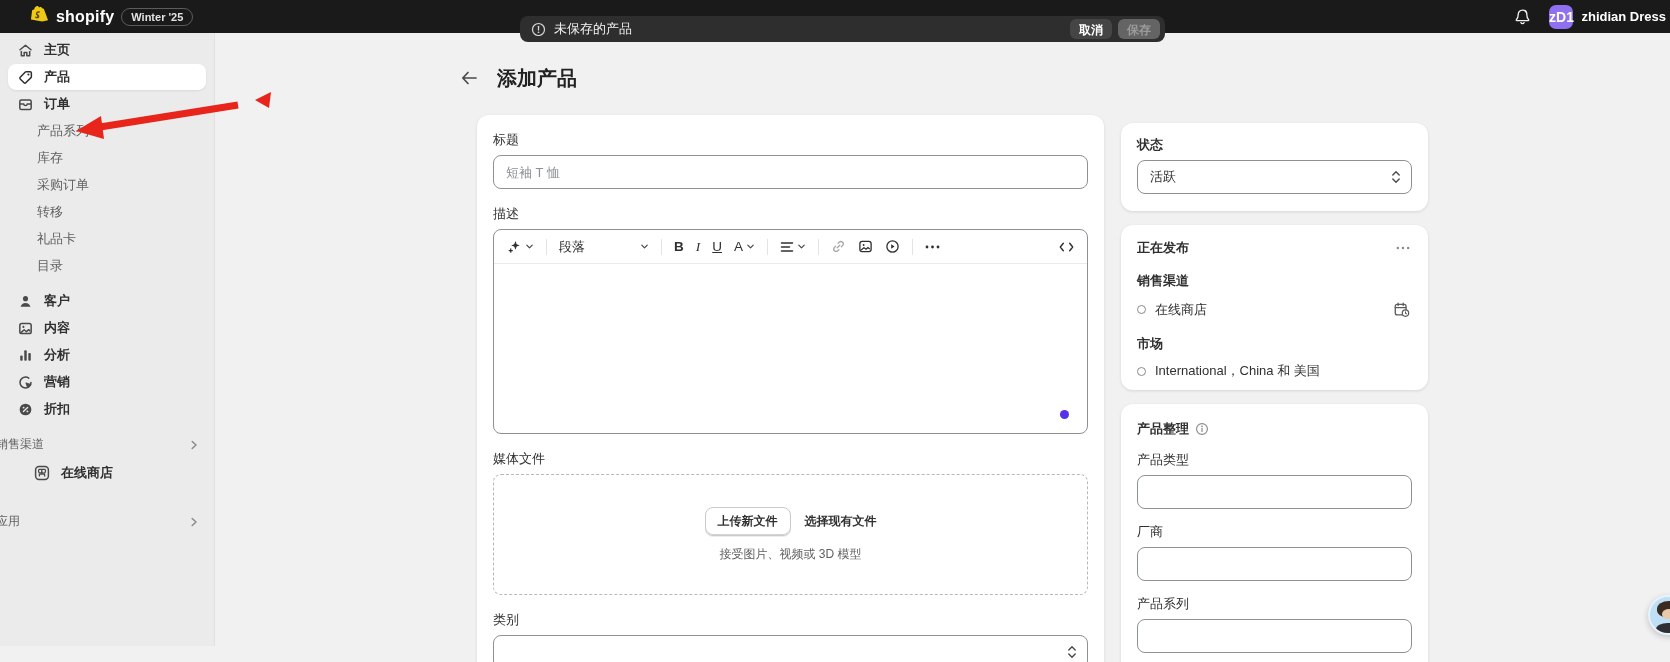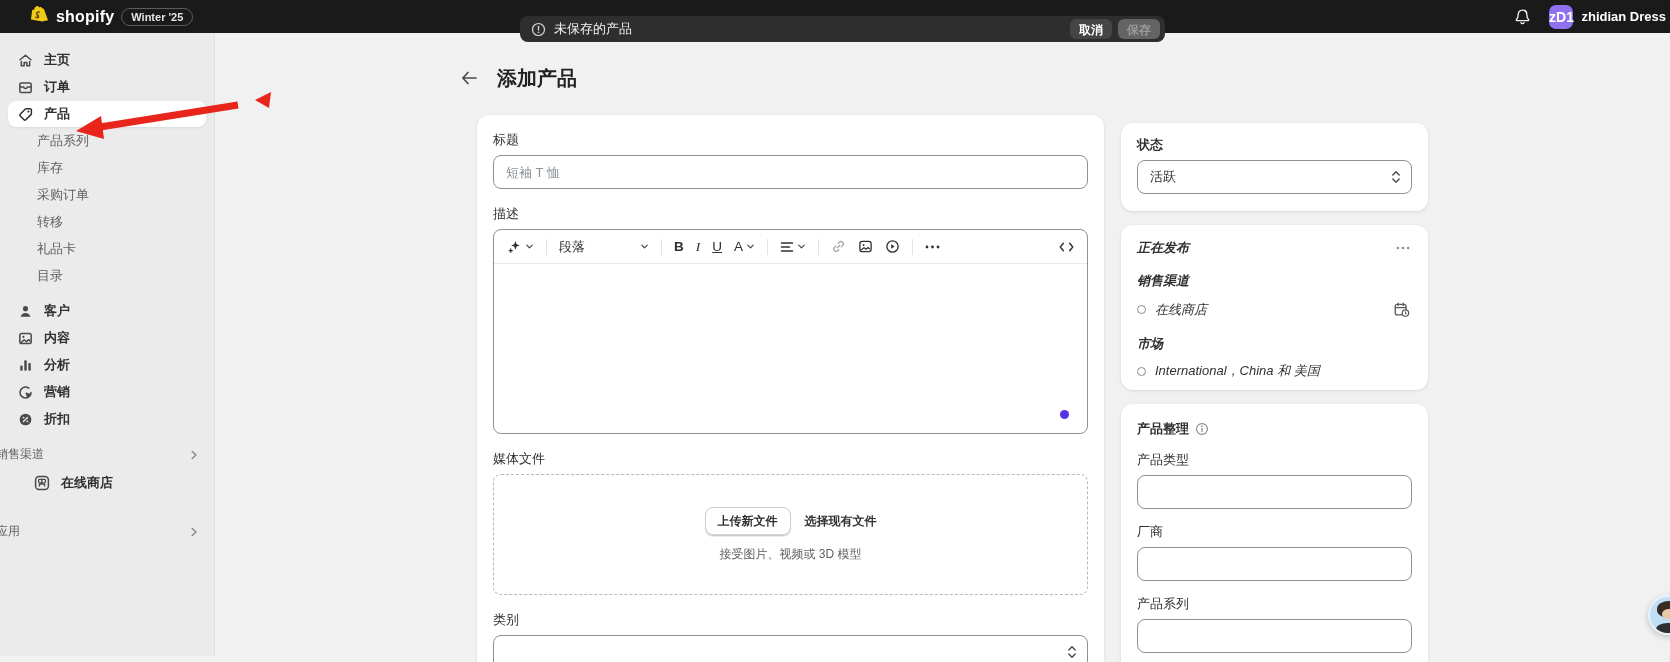--- a/index.html
+++ b/index.html
@@ -24,21 +24,21 @@
                 font-weight:bold; border-radius:6px; padding:3px 9px; height:20px; cursor:pointer; }
   .btn-save { margin-left:6px; background:#646464; border:none; color:#9b9b9b; font-size:12px;
               font-weight:bold; border-radius:6px; padding:3px 9px; height:20px; }
   .top-right { position:absolute; right:0; top:0; height:33px; display:flex; align-items:center; gap:16px; padding-right:4px; }
   .user-chip { display:flex; align-items:center; gap:8px; }
   .avatar-badge { width:24px; height:24px; border-radius:7px; background:#8f70f1; color:#fff;
                   font-size:14px; font-weight:bold; display:flex; align-items:center; justify-content:center; }
   .user-name { color:#fff; font-size:13px; font-weight:bold; white-space:nowrap; }
 
   
-  .sidebar { position:absolute; top:27px; left:0; width:215px; height:629px; background:#ebebeb;
+  .sidebar { position:absolute; top:17px; left:0; width:215px; height:629px; background:#ebebeb;
              border-right:1px solid #e0e0e0; padding-top:20px; }
   .nav-item { display:flex; align-items:center; gap:10px; height:26px; margin:0 8px 1px;
               border-radius:8px; padding-left:9px; font-size:13px; font-weight:bold; color:#303030; cursor:pointer; }
   .nav-item.active { background:#fff; box-shadow:0 1px 2px rgba(0,0,0,.08); }
   .nav-sub { display:block; height:26px; line-height:26px; margin:0 8px 1px; padding-left:29px;
              font-size:13px; color:#616161; border-radius:8px; cursor:pointer; }
   .nav-gap { height:8px; }
   .side-section { display:flex; align-items:center; justify-content:space-between;
                   margin:14px 14px 6px -4px; padding-left:0; }
   .side-section-label { font-size:12px; color:#616161; }
@@ -88,21 +88,21 @@
                 box-shadow:0 1px 0 rgba(0,0,0,.07), inset 0 -1px 0 #d4d4d4; }
   .btn-plain { background:transparent; border:none; font-size:12px; font-weight:bold; color:#303030; cursor:pointer; }
   .drop-hint { font-size:12px; color:#616161; }
 
   .select-box { height:34px; border:1px solid #8c9196; border-radius:8px; display:flex;
                 align-items:center; justify-content:space-between; padding:0 10px 0 12px;
                 font-size:13px; color:#303030; background:#fff; cursor:pointer; }
 
   
   .status-card { left:1121px; top:123px; width:307px; height:88px; padding:13px 16px; }
-  .publish-card { left:1121px; top:225px; width:307px; height:165px; padding:14px 16px;font-style:italic; }
+  .publish-card { left:1121px; top:225px; width:307px; height:165px; padding:14px 16px; }
   .org-card { left:1121px; top:404px; width:307px; height:280px; padding:16px; }
 
   .card-title { font-size:13px; font-weight:bold; color:#303030; }
   .card-head { display:flex; align-items:center; justify-content:space-between; }
   .subhead { font-size:13px; font-weight:bold; color:#303030; margin-top:15px; }
   .channel-row { display:flex; align-items:center; margin-top:9px; }
   .radio-dot { width:9px; height:9px; border:1.5px solid #8a8a8a; border-radius:50%; margin-right:9px; flex-shrink:0; }
   .row-label { font-size:13px; color:#303030; flex:1; }
   .icon-btn { background:transparent; border:none; padding:2px; cursor:pointer; border-radius:6px;
               display:flex; align-items:center; justify-content:center; }
@@ -164,37 +164,37 @@
 <nav class="sidebar">
   <div class="nav-item">
     <span>
         <svg width="17" height="17" viewBox="0 0 18 18">
           <path d="M3.2 8.2L9 3.4l5.8 4.8" fill="none" stroke="#4a4a4a" stroke-width="1.6" stroke-linecap="round" stroke-linejoin="round"></path>
           <path d="M4.6 9.4v5.2h3v-3.4h2.8v3.4h3V9.4" fill="none" stroke="#4a4a4a" stroke-width="1.6" stroke-linejoin="round"></path>
         </svg>
       </span>
     <span>主页</span>
   </div>
+  <div class="nav-item active">
+    <span>
+        <svg width="17" height="17" viewBox="0 0 18 18">
+          <path d="M9.8 2.8h4.1c.7 0 1.3.6 1.3 1.3v4.1c0 .35-.14.7-.4.95L9.3 14.6c-.5.5-1.35.5-1.85 0L3.4 10.55c-.5-.5-.5-1.35 0-1.85l5.45-5.5c.25-.26.6-.4.95-.4z" fill="none" stroke="#303030" stroke-width="1.6" stroke-linejoin="round"></path>
+          <circle cx="12.1" cy="5.9" r="1.1" fill="#303030"></circle>
+        </svg>
+      </span>
+    <span>产品</span>
+  </div>
   <div class="nav-item">
     <span>
         <svg width="17" height="17" viewBox="0 0 18 18">
           <rect x="3" y="4.2" width="12" height="10" rx="1.6" fill="none" stroke="#4a4a4a" stroke-width="1.6"></rect>
           <path d="M3 8.4h4.2c0 1 .8 1.7 1.8 1.7s1.8-.7 1.8-1.7H15" fill="none" stroke="#4a4a4a" stroke-width="1.6" stroke-linejoin="round"></path>
         </svg>
       </span>
     <span>订单</span>
-  </div>
-  <div class="nav-item active">
-    <span>
-        <svg width="17" height="17" viewBox="0 0 18 18">
-          <path d="M9.8 2.8h4.1c.7 0 1.3.6 1.3 1.3v4.1c0 .35-.14.7-.4.95L9.3 14.6c-.5.5-1.35.5-1.85 0L3.4 10.55c-.5-.5-.5-1.35 0-1.85l5.45-5.5c.25-.26.6-.4.95-.4z" fill="none" stroke="#303030" stroke-width="1.6" stroke-linejoin="round"></path>
-          <circle cx="12.1" cy="5.9" r="1.1" fill="#303030"></circle>
-        </svg>
-      </span>
-    <span>产品</span>
   </div>
   <a class="nav-sub">产品系列</a>
   <a class="nav-sub">库存</a>
   <a class="nav-sub">采购订单</a>
   <a class="nav-sub">转移</a>
   <a class="nav-sub">礼品卡</a>
   <a class="nav-sub">目录</a>
   <div class="nav-gap"></div>
   <div class="nav-item">
     <span>

